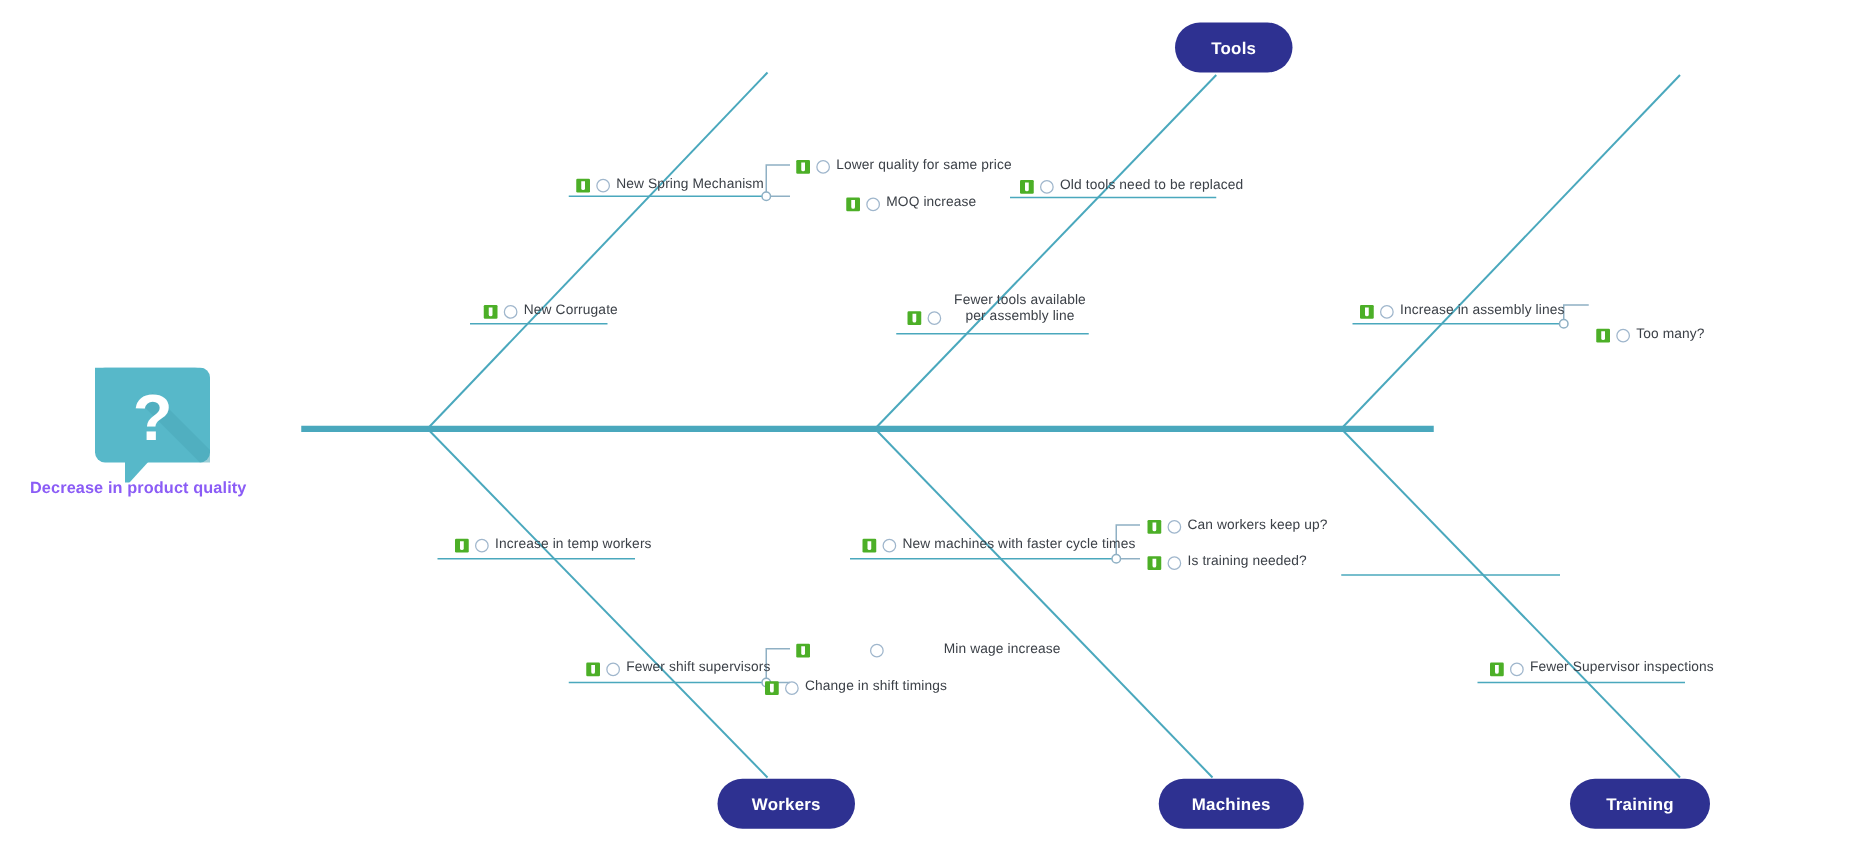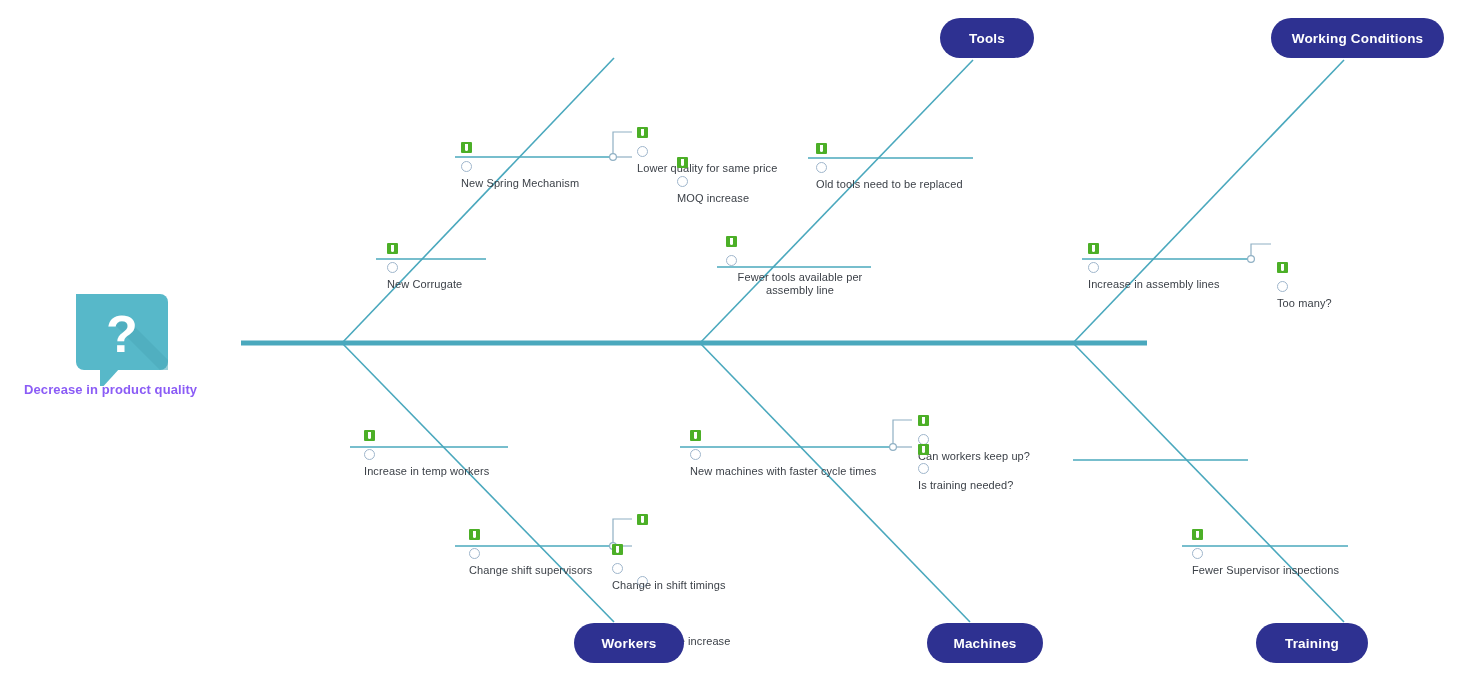--- a/index.html
+++ b/index.html
@@ -30,25 +30,24 @@
     box-sizing:border-box;
     padding:0 20px;
     white-space:nowrap;
     z-index:5;
   }
 
   
   .cause{
     position:absolute;
     display:flex;
-    align-items:flex-start;
+    align-items:flex-end;
     gap:5px;
     z-index:4;
     white-space:nowrap;
-    flex-direction:column;
   }
   .cause.twoline{white-space:normal;}
   .badge{
     flex:0 0 auto;
     width:11px;height:11px;
     background:#4caf27;
     border-radius:1px;
     position:relative;
     margin-top:2px;
     display:block;
@@ -150,21 +149,20 @@
   <svg class="root-icon" viewBox="0 0 92 92">
     <path d="M6 6 h80 a6 6 0 0 1 6 6 v56 a6 6 0 0 1 -6 6 h-42 l-14 18 v-18 h-24 a6 6 0 0 1 -6 -6 v-56 a6 6 0 0 1 6 -6 z" fill="#57b8c9" transform="translate(-6,-6) scale(1.0)"></path>
     <rect x="0" y="0" width="92" height="76" rx="8" fill="#57b8c9"></rect>
     <polygon points="24,74 24,96 44,74" fill="#57b8c9"></polygon>
     <polygon points="46,20 92,66 92,76 84,76 38,30" fill="#4ba7b8" opacity="0.55"></polygon>
     <text x="46" y="58" text-anchor="middle" font-family="'Liberation Sans',sans-serif" font-size="52" font-weight="bold" fill="#ffffff">?</text>
   </svg>
   <div class="root-label" style="left:24px;top:382px;">Decrease in product quality</div>
 
   <div class="pill" style="left:940px;top:18px;width:94px;">Tools</div>
-  <div class="pill" style="left:1271px;top:18px;width:173px;">Working Conditions</div>
   <div class="pill" style="left:574px;top:623px;width:110px;">Workers</div>
   <div class="pill" style="left:927px;top:623px;width:116px;">Machines</div>
   <div class="pill" style="left:1256px;top:623px;width:112px;">Training</div>
 
   <div class="cause" style="left:461px;top:140px;">
     <span class="badge"></span>
     <span class="ring"></span>
     <span class="ctext">New Spring Mechanism</span>
   </div>
 
@@ -212,21 +210,21 @@
 
   <div class="cause" style="left:364px;top:428px;">
     <span class="badge"></span>
     <span class="ring"></span>
     <span class="ctext">Increase in temp workers</span>
   </div>
 
   <div class="cause" style="left:469px;top:527px;">
     <span class="badge"></span>
     <span class="ring"></span>
-    <span class="ctext">Change shift supervisors</span>
+    <span class="ctext">Fewer shift supervisors</span>
   </div>
 
   <div class="cause" style="left:637px;top:512px;gap:48px;">
     <span class="badge"></span>
     <span class="ring"></span>
     <span class="ctext">Min wage increase</span>
   </div>
 
   <div class="cause" style="left:612px;top:542px;">
     <span class="badge"></span>

